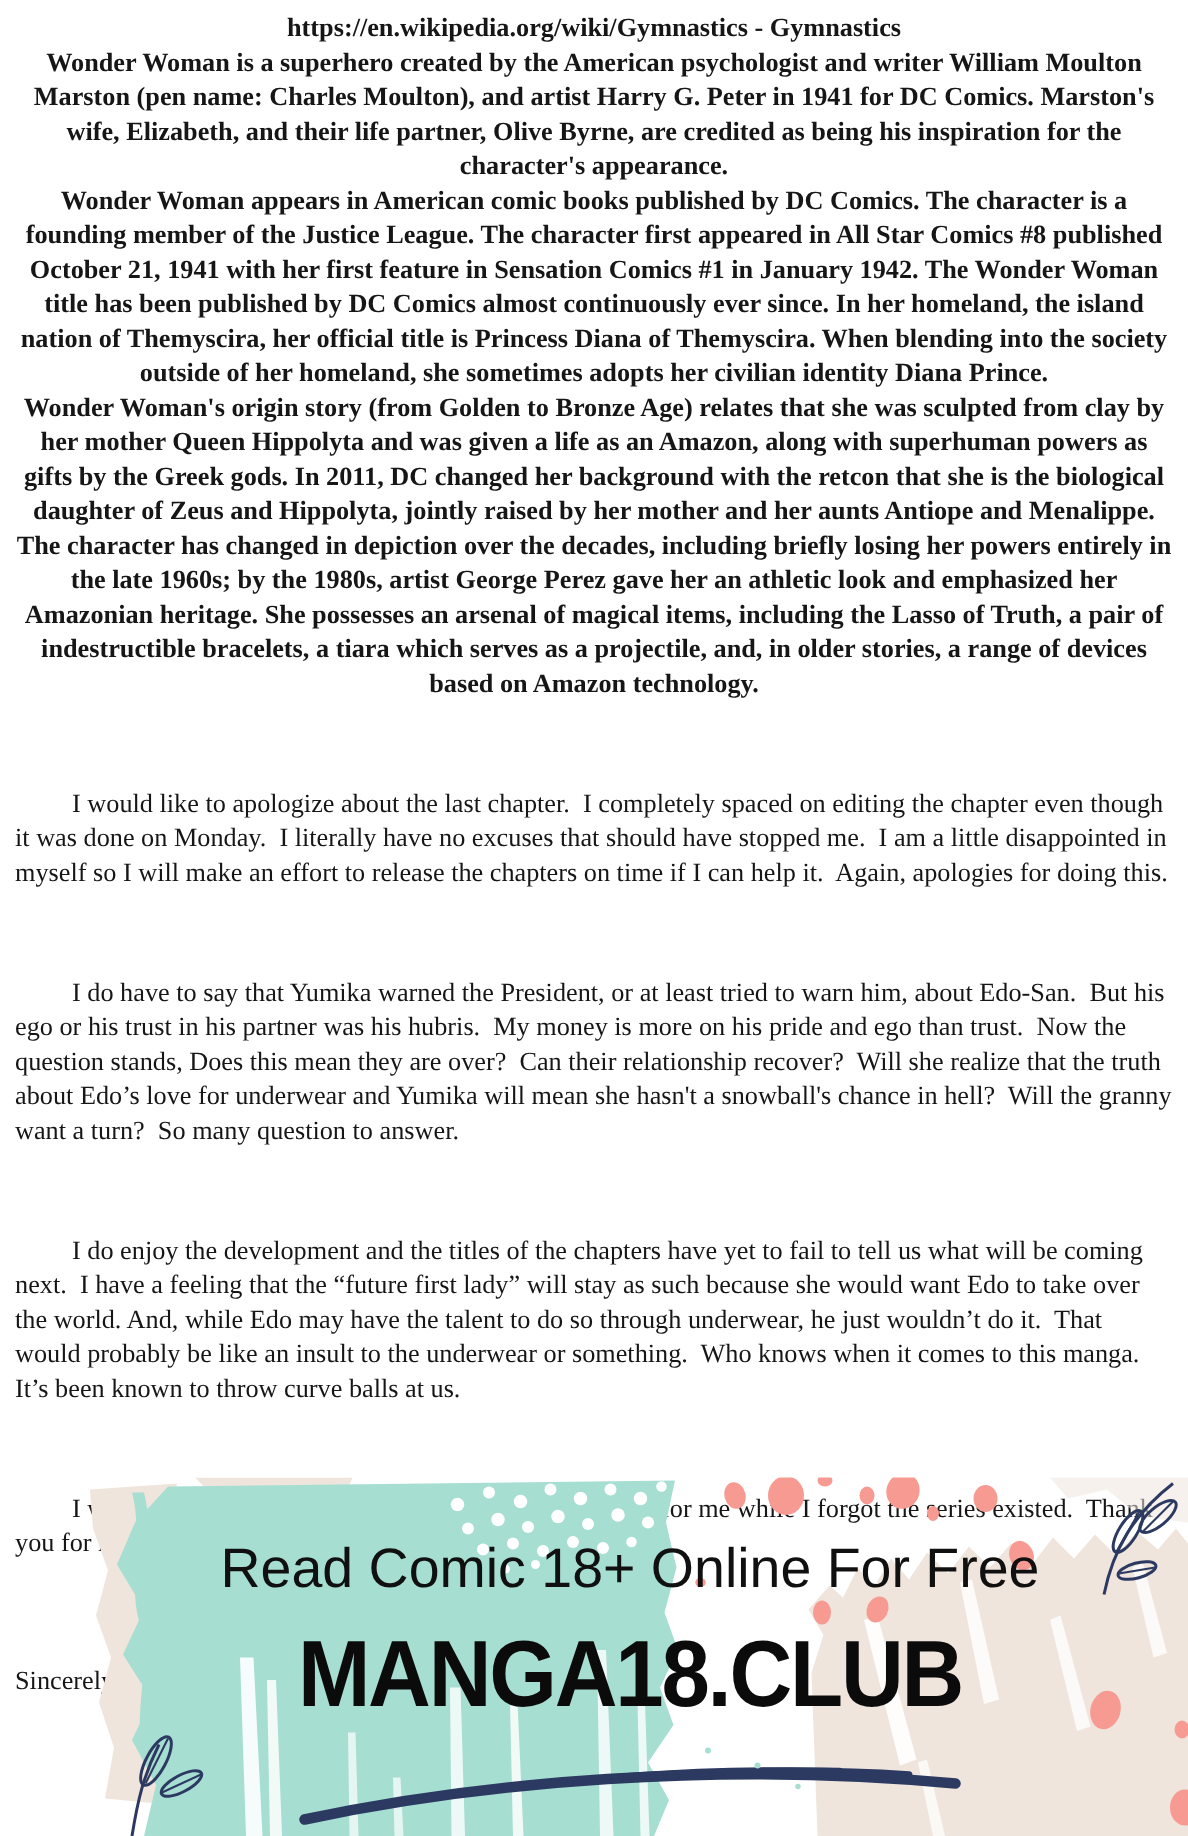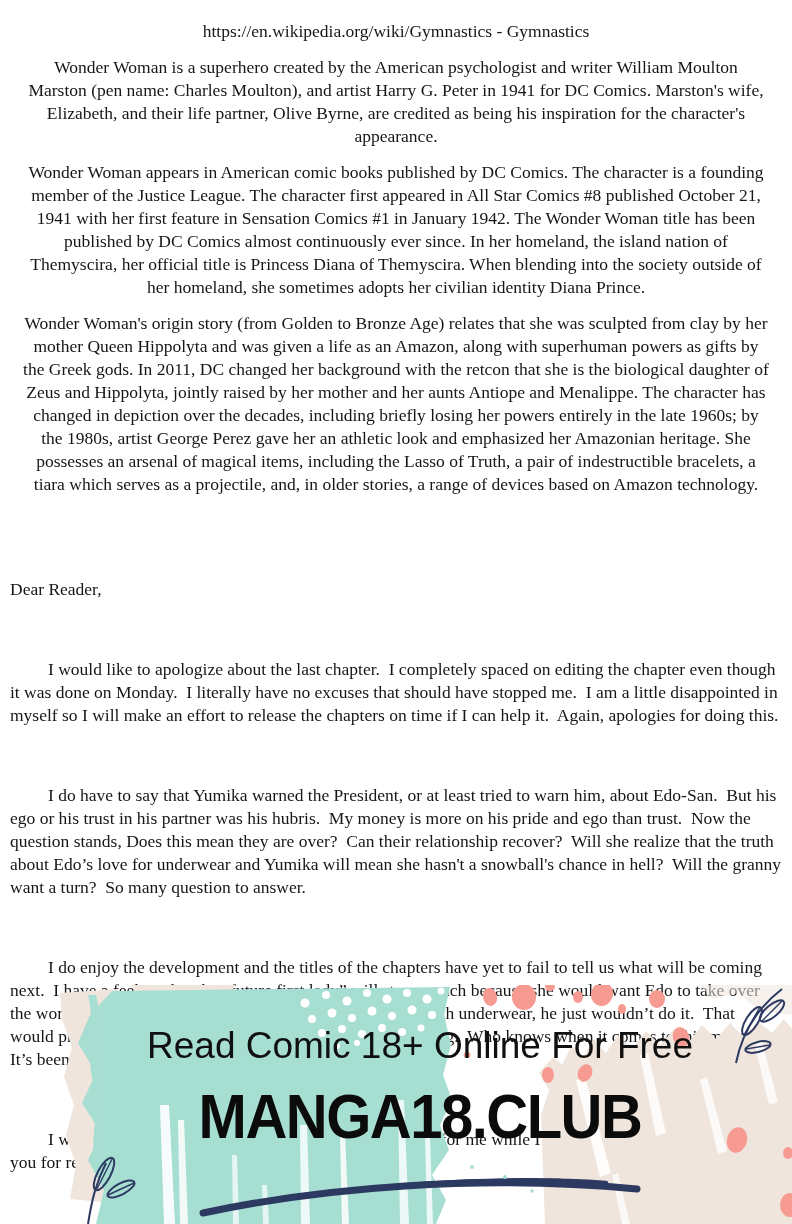--- a/index.html
+++ b/index.html
@@ -2,21 +2,21 @@
 <html><head>
 <meta charset="utf-8">
 <style>
   html,body{margin:0;padding:0;}
   body{width:792px;height:1224px;background:#ffffff;overflow:hidden;}
   .page{position:relative;width:792px;height:1224px;background:#ffffff;overflow:hidden;
         font-family:"Liberation Serif","DejaVu Serif",serif;color:#161616;}
   .doc{position:absolute;left:0;top:0;width:792px;padding:7px 10px 0 10px;box-sizing:border-box;
        font-size:17.5px;line-height:23px;}
   .centered{text-align:center;}
-  .centered p{margin:13px;}
+  .centered p{margin:0;font-weight:bold;}
   .letter{text-align:left;white-space:pre-wrap;}
   .letter p{margin:23px 0 0 0;}
   .letter p.indent{text-indent:38px;margin-top:11px;}
   .letter .sig{margin:23px 0 0 0;}
 
   
   .banner{position:absolute;left:0;top:985px;width:792px;height:239px;}
   .banner svg{position:absolute;left:0;top:0;}
   .banner-text{position:absolute;left:0;top:0;width:792px;height:239px;
                font-family:"Liberation Sans","DejaVu Sans",sans-serif;color:#101010;}
@@ -32,21 +32,20 @@
 <div class="page">
 
   <div class="doc">
     <div class="centered">
       <p>https://en.wikipedia.org/wiki/Gymnastics - Gymnastics</p>
       <p>Wonder Woman is a superhero created by the American psychologist and writer William Moulton Marston (pen name: Charles Moulton), and artist Harry G. Peter in 1941 for DC Comics. Marston's wife, Elizabeth, and their life partner, Olive Byrne, are credited as being his inspiration for the character's appearance.</p>
       <p>Wonder Woman appears in American comic books published by DC Comics. The character is a founding member of the Justice League. The character first appeared in All Star Comics #8 published October 21, 1941 with her first feature in Sensation Comics #1 in January 1942. The Wonder Woman title has been published by DC Comics almost continuously ever since. In her homeland, the island nation of Themyscira, her official title is Princess Diana of Themyscira. When blending into the society outside of her homeland, she sometimes adopts her civilian identity Diana Prince.</p>
       <p>Wonder Woman's origin story (from Golden to Bronze Age) relates that she was sculpted from clay by her mother Queen Hippolyta and was given a life as an Amazon, along with superhuman powers as gifts by the Greek gods. In 2011, DC changed her background with the retcon that she is the biological daughter of Zeus and Hippolyta, jointly raised by her mother and her aunts Antiope and Menalippe. The character has changed in depiction over the decades, including briefly losing her powers entirely in the late 1960s; by the 1980s, artist George Perez gave her an athletic look and emphasized her Amazonian heritage. She possesses an arsenal of magical items, including the Lasso of Truth, a pair of indestructible bracelets, a tiara which serves as a projectile, and, in older stories, a range of devices based on Amazon technology.</p>
     </div>
     <div class="letter">
-      <p>Dear Reader,</p>
       <p class="indent">I would like to apologize about the last chapter.  I completely spaced on editing the chapter even though it was done on Monday.  I literally have no excuses that should have stopped me.  I am a little disappointed in myself so I will make an effort to release the chapters on time if I can help it.  Again, apologies for doing this.</p>
       <p class="indent">I do have to say that Yumika warned the President, or at least tried to warn him, about Edo-San.  But his ego or his trust in his partner was his hubris.  My money is more on his pride and ego than trust.  Now the question stands, Does this mean they are over?  Can their relationship recover?  Will she realize that the truth about Edo’s love for underwear and Yumika will mean she hasn't a snowball's chance in hell?  Will the granny want a turn?  So many question to answer.</p>
       <p class="indent">I do enjoy the development and the titles of the chapters have yet to fail to tell us what will be coming next.  I have a feeling that the “future first lady” will stay as such because she would want Edo to take over the world. And, while Edo may have the talent to do so through underwear, he just wouldn’t do it.  That would probably be like an insult to the underwear or something.  Who knows when it comes to this manga.  It’s been known to throw curve balls at us.</p>
       <p class="indent">I would like to thank everyone who was patient enough for me while I forgot the series existed.  Thank you for reading and I do hope to see you next chapter.</p>
       <p class="sig">Sincerely,</p>
       
       
     </div>
   </div>
 

